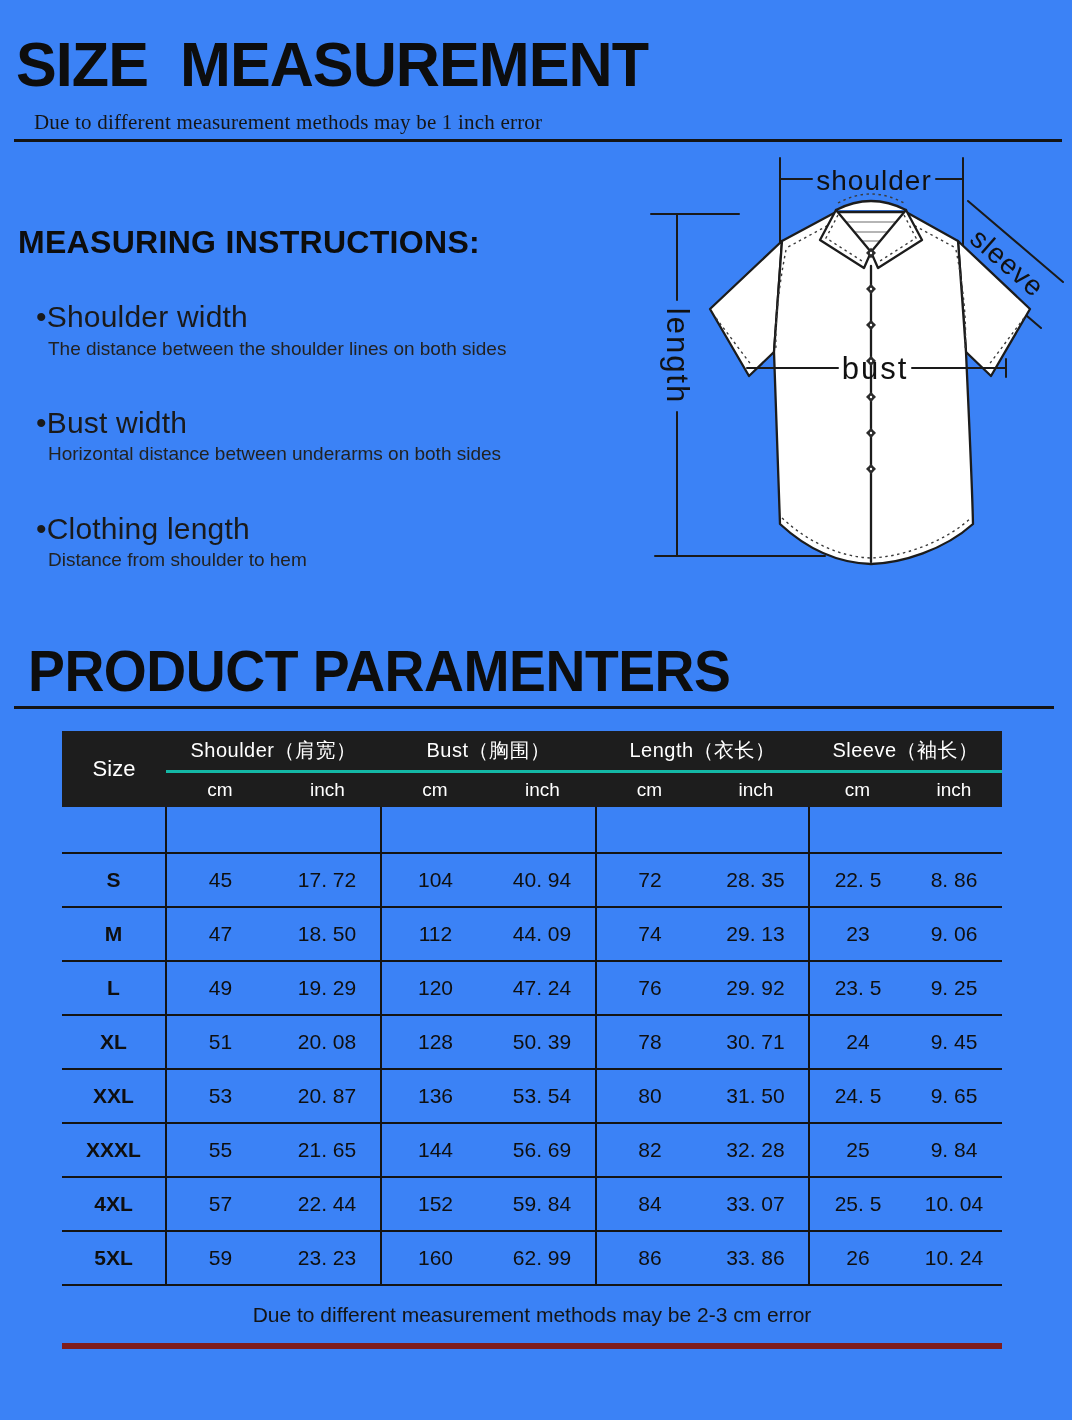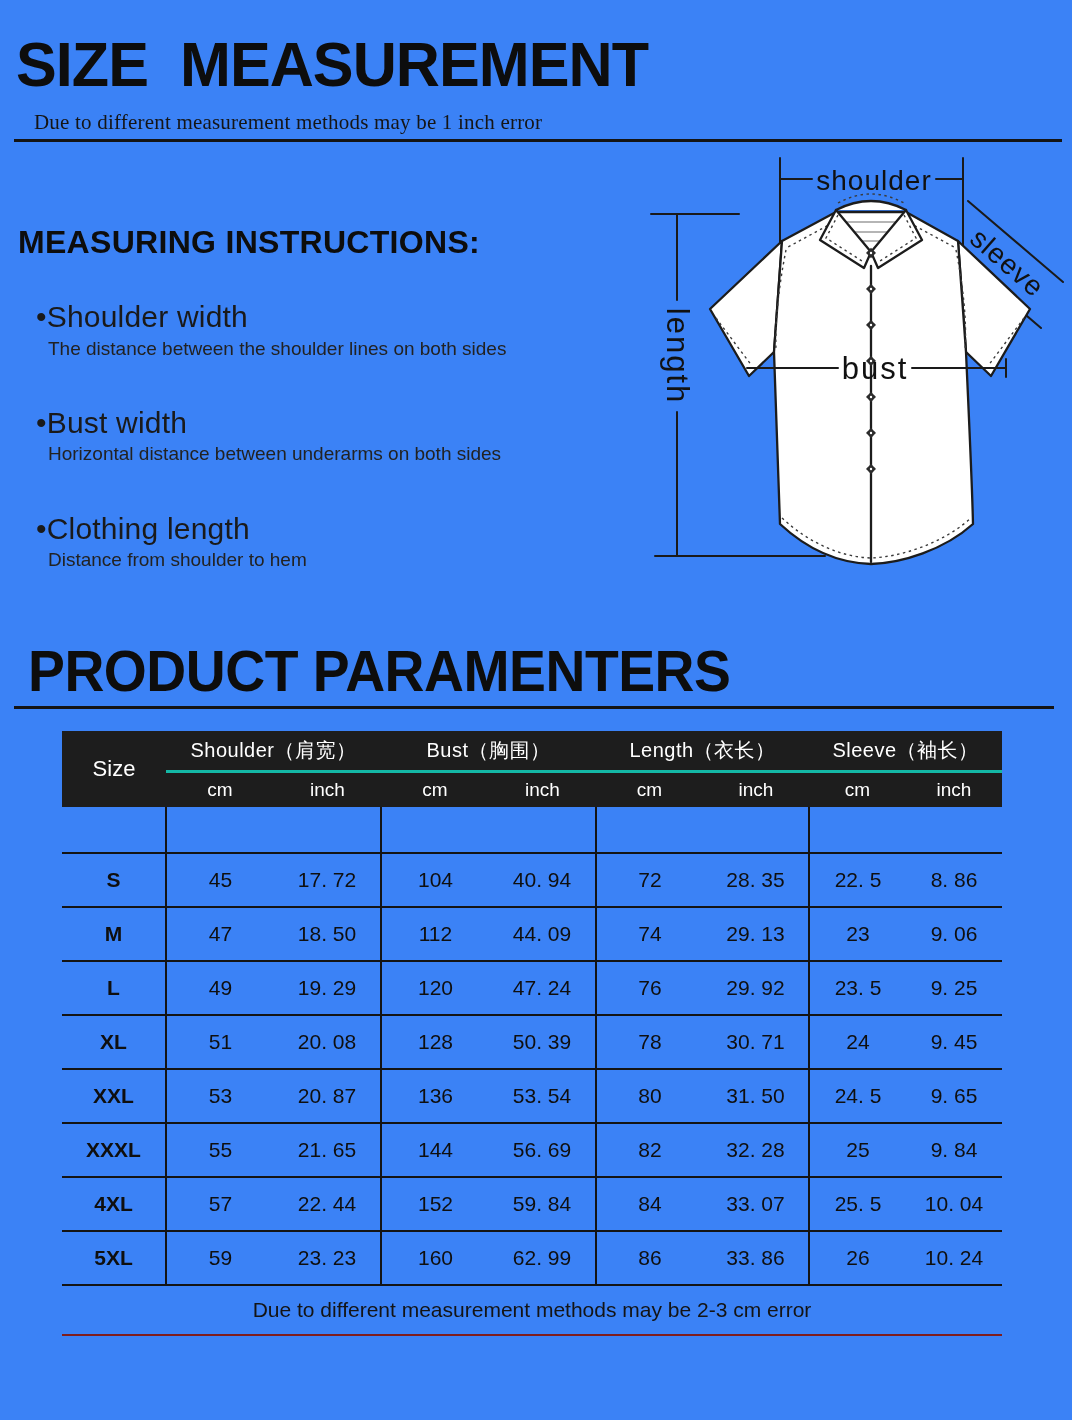--- a/index.html
+++ b/index.html
@@ -54,21 +54,21 @@
   .size-table thead th { background:#1d1d1d; color:#ffffff; font-weight:400; }
   .size-table th.h-size { font-size:22px; }
   .size-table th.h-group { font-size:20px; border-bottom:3px solid #14b8a6; letter-spacing:0.5px; }
   .size-table th.h-unit { font-size:19px; height:36px; }
   .size-table tr.r-group th { height:40px; }
   .size-table td { text-align:center; font-size:21px; color:#0f0f0f; }
   .size-table tbody td { border-bottom:2px solid #141414; height:54px; }
   .size-table tbody tr.spacer td { height:46px; border-bottom:2px solid #141414; }
   .size-table td.sep { border-right:2px solid #141414; }
   .size-table td.size-cell { font-weight:700; font-size:21px; }
-  .size-table tfoot td { border-bottom:2px solid #7f1d1d; height:50px; font-size:21px; color:#141414; }
+  .size-table tfoot td { border-bottom:6px solid #7f1d1d; height:61px; font-size:21px; color:#141414; }
   .size-table th { text-align:center; }
 </style>
 </head>
 <body>
 
 <div class="canvas">
 
   <div class="main-title">SIZE  MEASUREMENT</div>
   <div class="sub-note">Due to different measurement methods may be 1 inch error</div>
   <div class="rule-top"></div>

